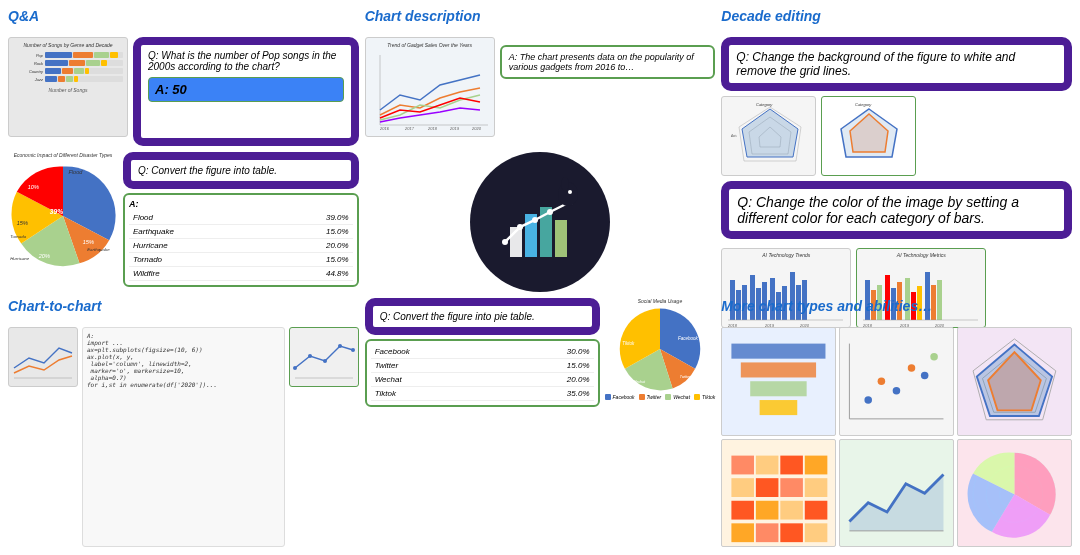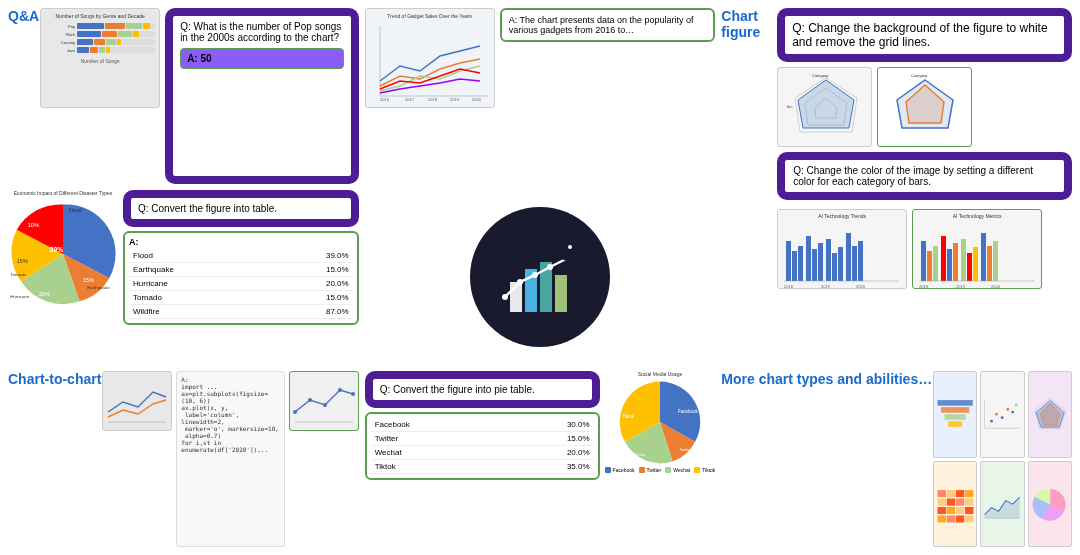--- a/index.html
+++ b/index.html
@@ -17,22 +17,23 @@
       grid-template-columns: 1fr 1fr 1fr;
       grid-template-rows: 1fr 1fr 1fr;
       width: 1080px;
       height: 555px;
       padding: 8px;
       gap: 6px;
     }
 
     .section {
       display: flex;
-      flex-direction: row;
-      gap: 1px;
+      flex-direction: column;
+      gap: 13px;
+      font-style: italic;
     }
 
     .section-title {
       font-size: 14px;
       font-weight: bold;
       color: #1a6bcc;
     }
 
     .section-content {
       display: flex;
@@ -352,26 +353,27 @@
               <div class="hbar-seg" style="width:8%;background:#A9D18E;"></div>
               <div class="hbar-seg" style="width:5%;background:#FFC000;"></div>
             </div>
           </div>
         </div>
         <div style="font-size:5px;color:#555;text-align:center;margin-top:3px;">Number of Songs</div>
       </div>
 
       <div class="box-yellow" style="flex:1;display:flex;flex-direction:column;gap:5px;">
         <div style="font-size:10px;">Q: What is the number of Pop songs in the 2000s according to the chart?</div>
-        <div style="font-size:10px;font-weight:bold;background:#8b5cf6;border-radius:4px;padding:4px 6px;border:1px solid #5a9e50;">A: 50</div>
+        <div style="font-size:13px;font-weight:bold;background:#3b82f6;border-radius:4px;padding:4px 6px;border:1px solid #5a9e50;">A: 50</div>
       </div>
     </div>
   </div>
 
   <div class="section chart-desc-section">
+    <div class="section-title">Chart description</div>
     <div class="section-content">
 
       <div class="mini-line-chart">
         <div class="mini-line-title">Trend of Gadget Sales Over the Years</div>
         <svg width="122" height="82">
           <line x1="10" y1="75" x2="118" y2="75" stroke="#999" stroke-width="0.5"></line>
           <line x1="10" y1="5" x2="10" y2="75" stroke="#999" stroke-width="0.5"></line>
 
           <polyline points="10,60 30,45 50,50 70,35 90,30 110,25" fill="none" stroke="#4472C4" stroke-width="1.5"></polyline>
           <polyline points="10,65 30,55 50,58 70,48 90,42 110,38" fill="none" stroke="#ED7D31" stroke-width="1.5"></polyline>
@@ -381,27 +383,27 @@
 
           <text x="10" y="80" font-size="4" fill="#666">2016</text>
           <text x="35" y="80" font-size="4" fill="#666">2017</text>
           <text x="58" y="80" font-size="4" fill="#666">2018</text>
           <text x="80" y="80" font-size="4" fill="#666">2019</text>
           <text x="102" y="80" font-size="4" fill="#666">2020</text>
         </svg>
       </div>
 
       <div style="flex:1;display:flex;flex-direction:column;gap:5px;">
-        <div class="box-green" style="font-size:9px;">A: The chart presents data on the popularity of various gadgets from 2016 to…</div>
+        <div class="box-green" style="font-size:9px;margin-top:8px;">A: The chart presents data on the popularity of various gadgets from 2016 to…</div>
       </div>
     </div>
   </div>
 
   <div class="section chart-edit-section">
-    <div class="section-title">Chart figure</div>
+    <div class="section-title">Decade editing</div>
     <div class="chart-edit-inner">
 
       <div class="box-yellow" style="font-size:12px;">Q: Change the background of the figure to white and remove the grid lines.</div>
       <div class="edit-top-row">
 
         <div class="mini-radar box-gray">
           <svg width="88" height="75">
             <polygon points="44,8 75,28 70,62 18,62 13,28" fill="none" stroke="#aaa" stroke-width="0.5"></polygon>
             <polygon points="44,18 65,33 62,55 26,55 23,33" fill="none" stroke="#aaa" stroke-width="0.5"></polygon>
             <polygon points="44,28 55,38 54,48 34,48 33,38" fill="none" stroke="#aaa" stroke-width="0.5"></polygon>
@@ -413,21 +415,21 @@
 
         <div class="mini-radar" style="background:#fff;border:1px solid #5a9e50;">
           <svg width="88" height="75">
             <polygon points="44,10 72,30 67,58 21,58 16,30" fill="rgba(100,150,200,0.2)" stroke="#4472C4" stroke-width="1.5"></polygon>
             <polygon points="44,15 63,32 60,53 28,53 25,32" fill="rgba(200,100,50,0.2)" stroke="#ED7D31" stroke-width="1.5"></polygon>
             <text x="30" y="7" font-size="4" fill="#333">Category</text>
           </svg>
         </div>
       </div>
 
-      <div class="box-yellow" style="font-size:10px;padding-left:8px;">Q: Change the color of the image by setting a different color for each category of bars.</div>
+      <div class="box-yellow" style="font-size:14px;padding-left:8px;">Q: Change the color of the image by setting a different color for each category of bars.</div>
       <div class="edit-bottom-row">
 
         <div class="mini-color-bar">
           <div style="font-size:5px;text-align:center;color:#333;margin-bottom:2px;">AI Technology Trends</div>
           <svg width="122" height="68">
 
             <rect x="5" y="20" width="5" height="40" fill="#4472C4"></rect>
             <rect x="11" y="30" width="5" height="30" fill="#4472C4"></rect>
             <rect x="17" y="25" width="5" height="35" fill="#4472C4"></rect>
             <rect x="25" y="15" width="5" height="45" fill="#4472C4"></rect>
@@ -517,21 +519,21 @@
                 <tr>
                   <td>Hurricane</td>
                   <td>20.0%</td>
                 </tr>
                 <tr>
                   <td>Tornado</td>
                   <td>15.0%</td>
                 </tr>
                 <tr>
                   <td>Wildfire</td>
-                  <td>87.0%</td>
+                  <td>44.8%</td>
                 </tr>
               </tbody>
           </table>
         </div>
       </div>
     </div>
   </div>
 
   <div class="center-logo">
     <div class="logo-circle">

